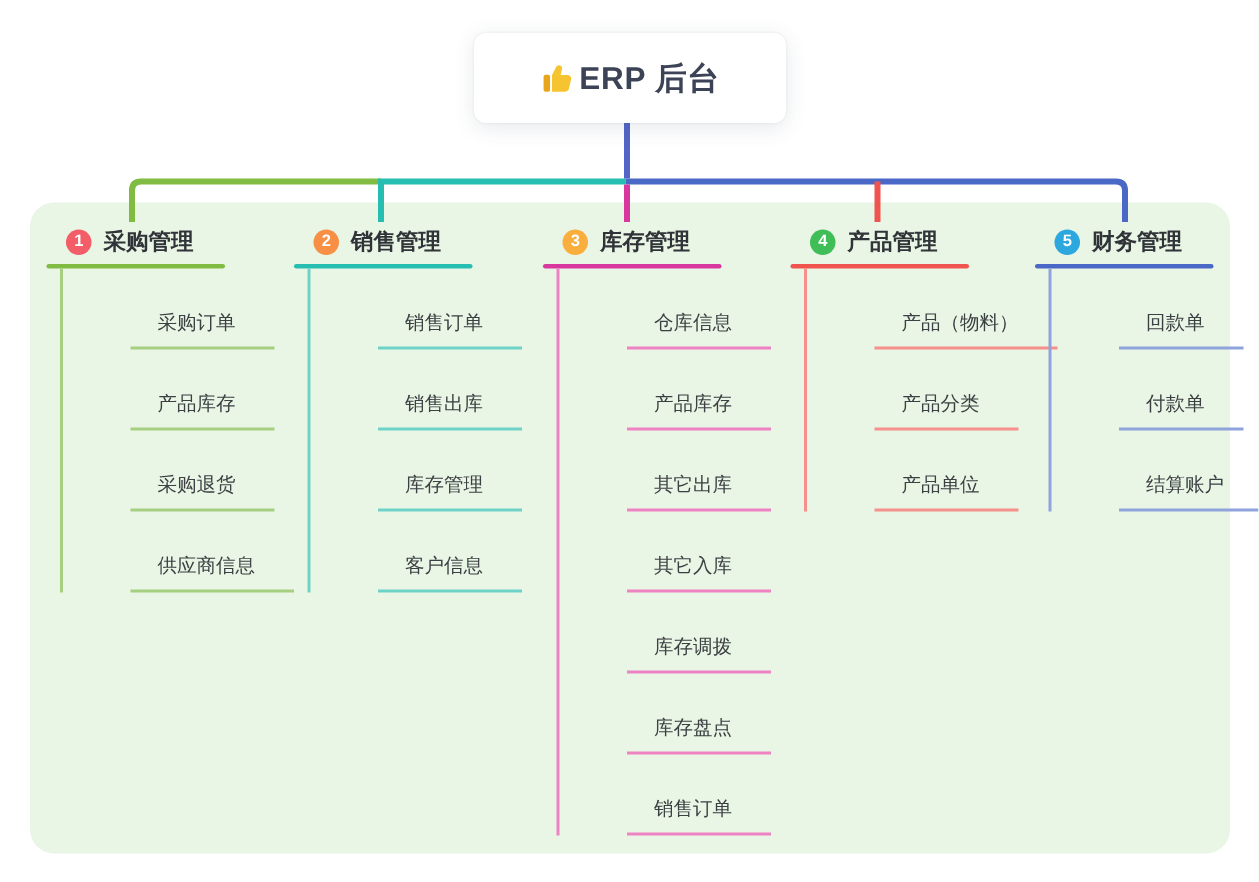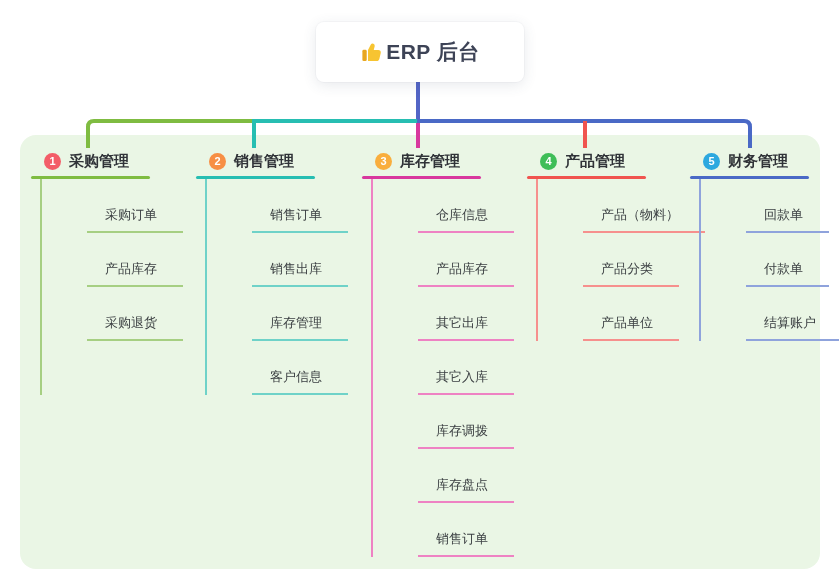--- a/index.html
+++ b/index.html
@@ -99,20 +99,23 @@
           <span class="vline" style="background:#A6CF82;height:216px"></span>
           <div class="child-row">
             <span class="child" style="border-bottom-color:#A6CF82">采购订单</span>
           </div>
           <div class="child-row">
             <span class="child" style="border-bottom-color:#A6CF82">产品库存</span>
           </div>
           <div class="child-row">
             <span class="child" style="border-bottom-color:#A6CF82">采购退货</span>
           </div>
+          <div class="child-row">
+            <span class="child" style="border-bottom-color:#A6CF82">供应商信息</span>
+          </div>
         </div>
       </div>
       <div class="branch" style="left: 196px;">
         <div class="branch-header">
           <span class="badge" style="background:#F78F44">2</span>
           <span class="branch-title">销售管理</span>
         </div>
         <div class="branch-underline" style="background:#27BEB2"></div>
         <div class="children">
           <span class="vline" style="background:#6FD2C8;height:216px"></span>

